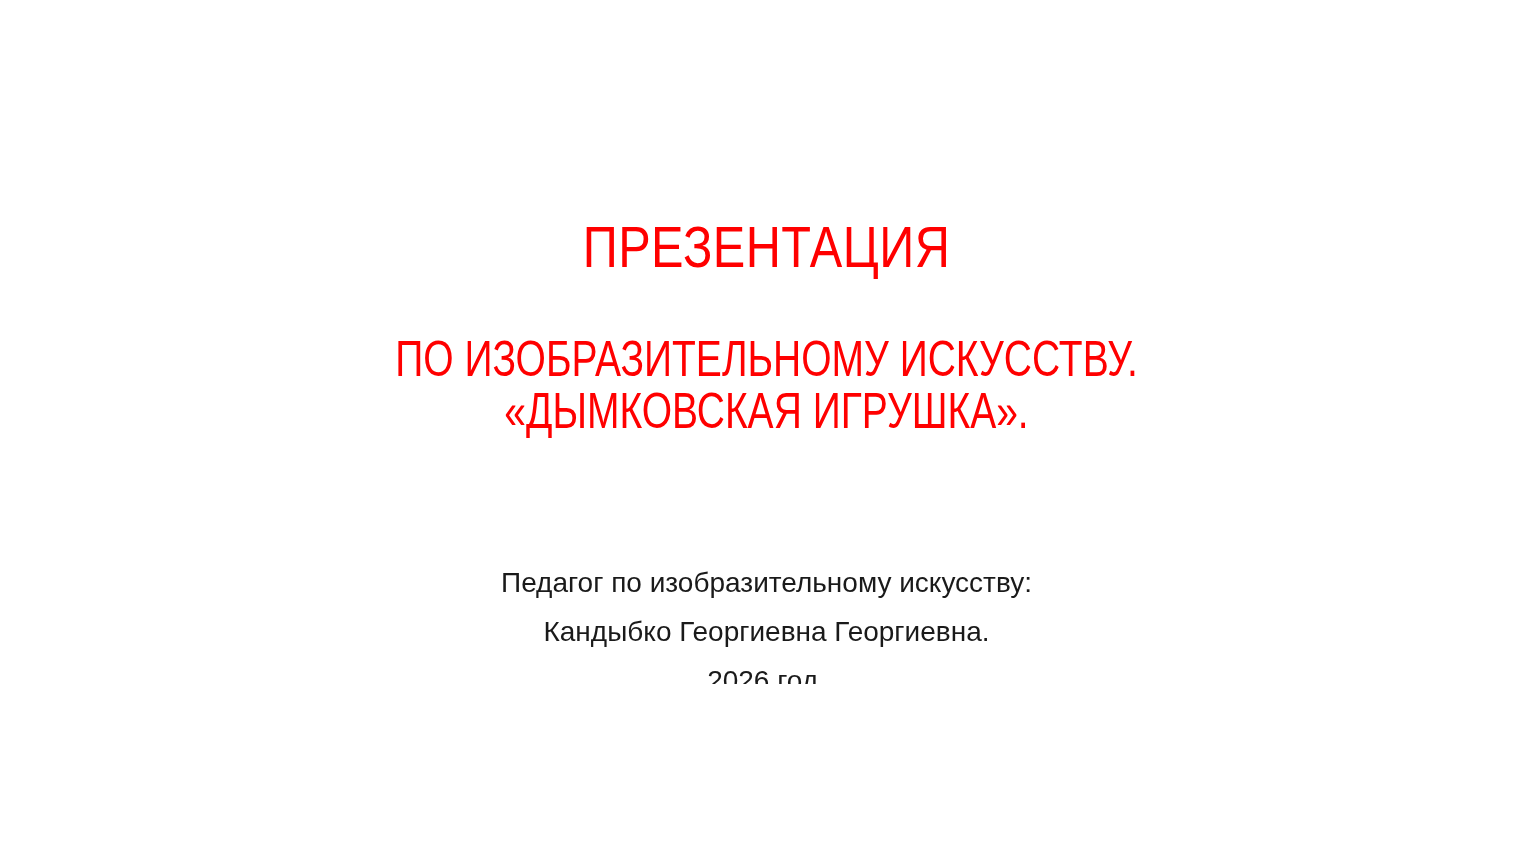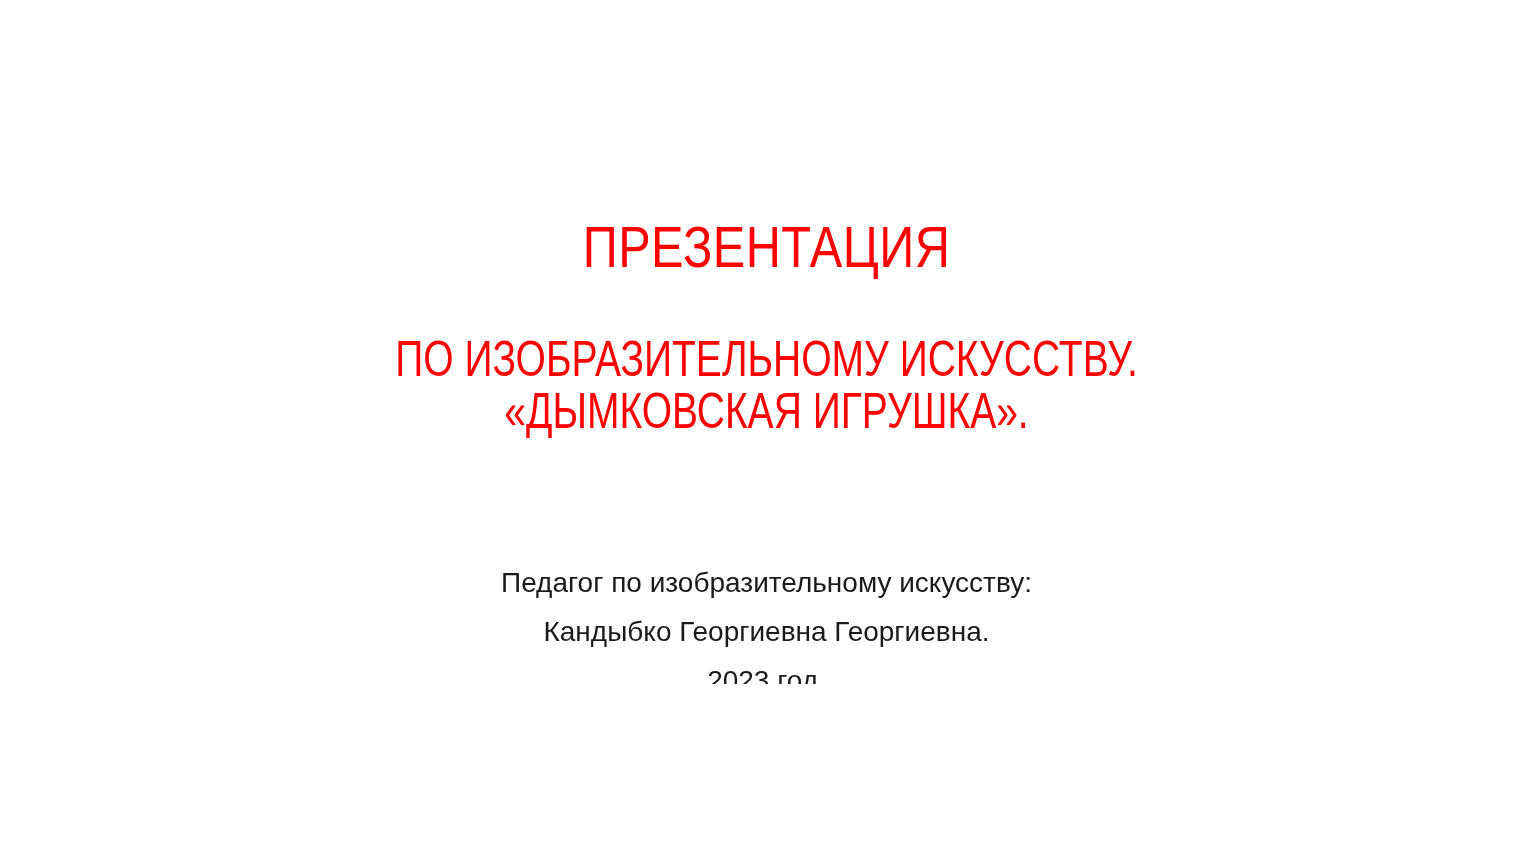--- a/index.html
+++ b/index.html
@@ -66,16 +66,16 @@
   <h1 class="title">ПРЕЗЕНТАЦИЯ</h1>
 
   <div class="subtitle">
     <div>ПО ИЗОБРАЗИТЕЛЬНОМУ ИСКУССТВУ.</div>
     <div>«ДЫМКОВСКАЯ ИГРУШКА».</div>
   </div>
 
   <div class="credits">
     <div>Педагог по изобразительному искусству:</div>
     <div>Кандыбко Георгиевна Георгиевна.</div>
-    <div>2023 год.</div>
+    <div>2026 год.</div>
   </div>
 
 </div>
 
 </body></html>

